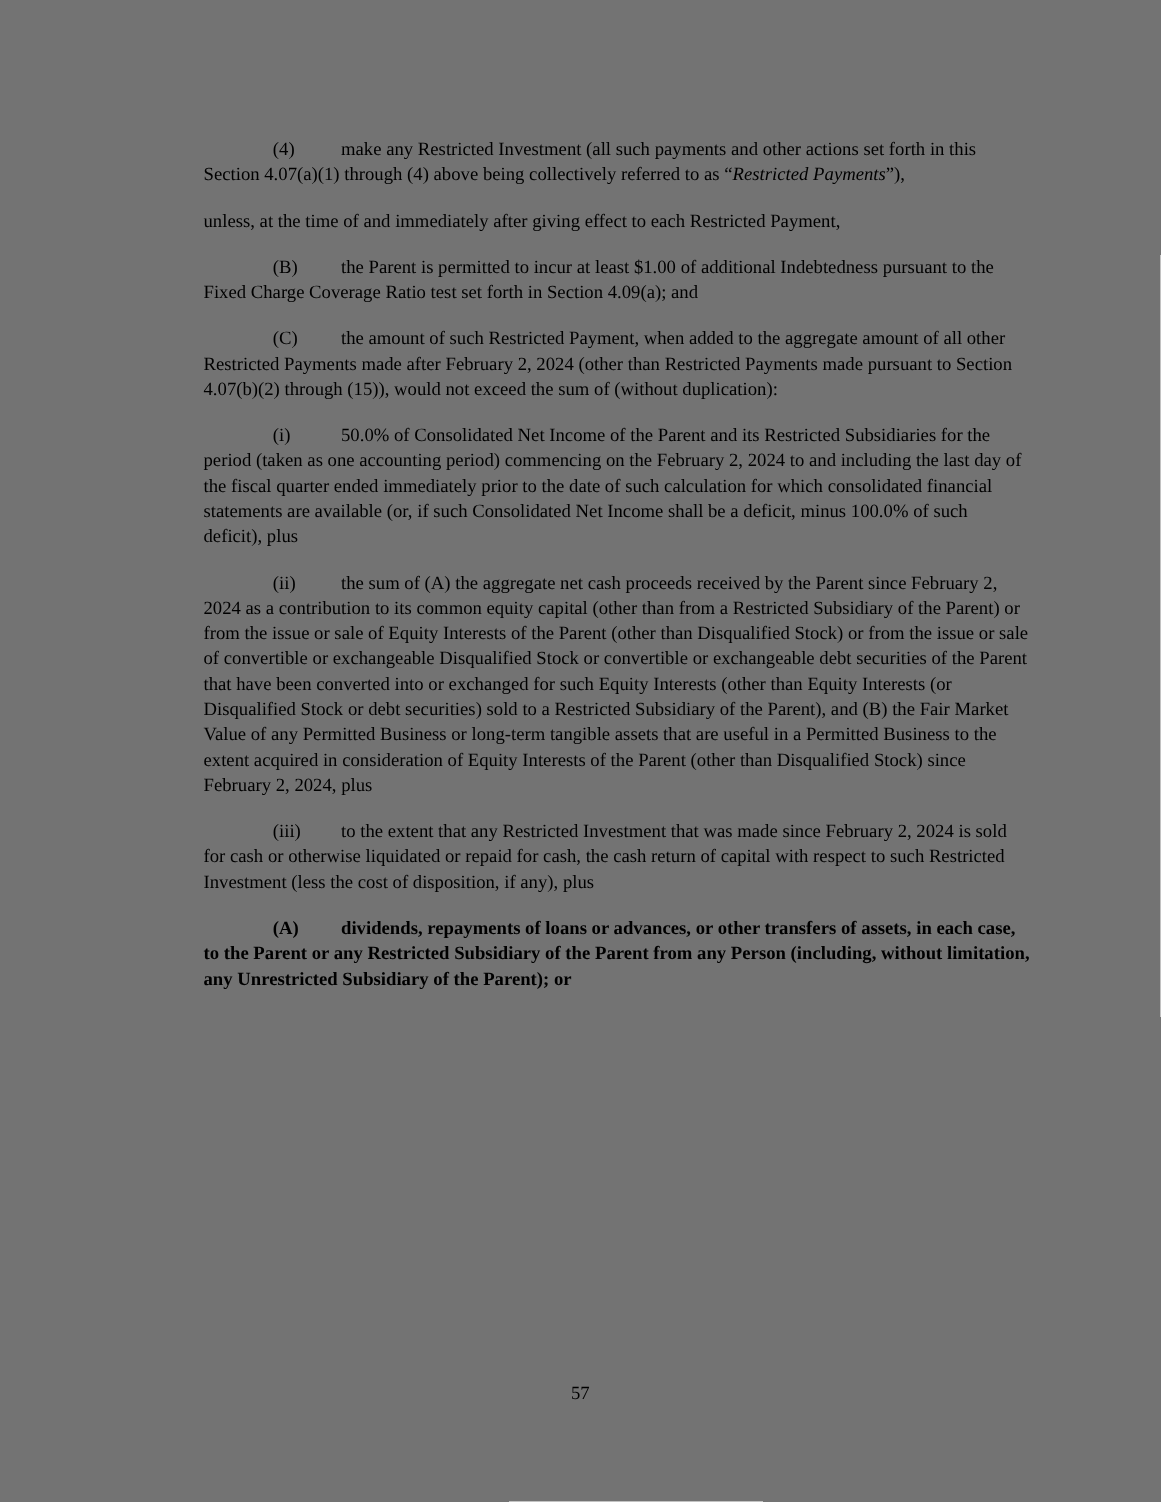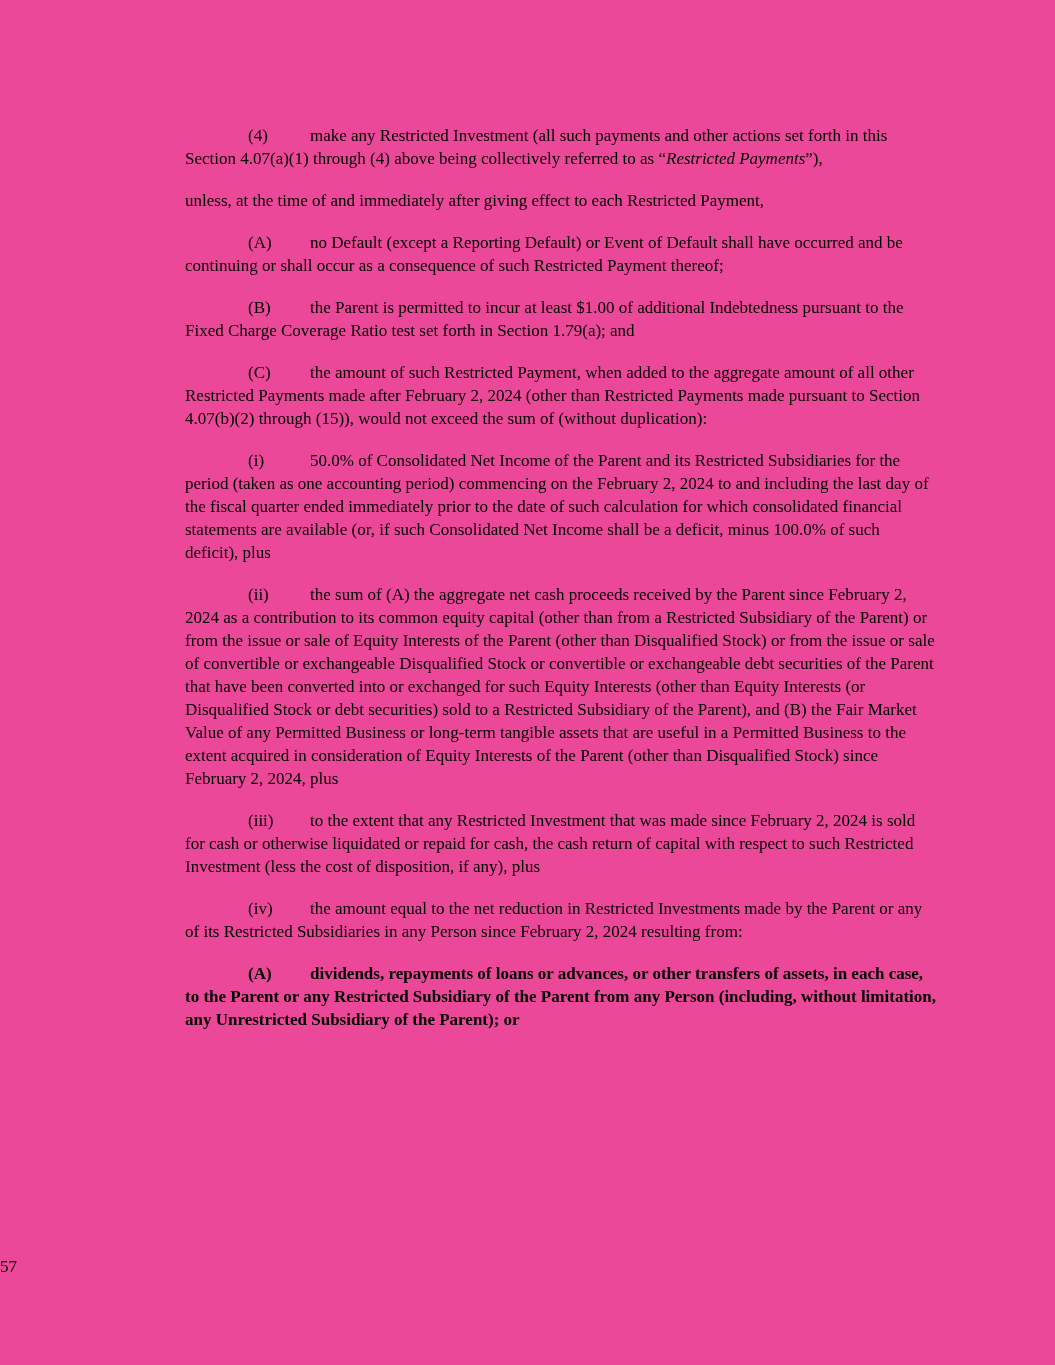--- a/index.html
+++ b/index.html
@@ -4,21 +4,21 @@
 <style>
   html, body {
     margin: 0;
     padding: 0;
     background: #ffffff;
   }
   .page {
     position: relative;
     width: 1055px;
     height: 1365px;
-    background: #ec4899;
+    background: #737373;
     color: #000000;
     font-family: "Liberation Serif", "DejaVu Serif", serif;
     font-size: 17px;
     line-height: 23px;
     overflow: hidden;
   }
   .content {
     position: absolute;
     left: 185px;
     top: 124px;
@@ -38,45 +38,43 @@
     display: inline-block;
     width: 62px;
     text-indent: 0;
   }
   .it { font-style: italic; }
   .page-number {
     position: absolute;
     top: 1255px;
     left: 0;
     width: 100%;
-    text-align: left;
+    text-align: center;
   }
 </style>
 </head>
 <body>
 
 <div class="page">
   <div class="content">
 
     <p class="para fli"><span class="label">(4)</span><span>make any Restricted Investment (all such payments and other actions set forth in this Section 4.07(a)(1) through (4) above being collectively referred to as “</span><span class="it">Restricted Payments</span><span>”),</span></p>
 
     <p class="para">unless, at the time of and immediately after giving effect to each Restricted Payment,</p>
 
-    <p class="para ind-1 fli"><span class="label">(A)</span><span>no Default (except a Reporting Default) or Event of Default shall have occurred and be continuing or shall occur as a consequence of such Restricted Payment thereof;</span></p>
 
-    <p class="para ind-1 fli"><span class="label">(B)</span><span>the Parent is permitted to incur at least $1.00 of additional Indebtedness pursuant to the Fixed Charge Coverage Ratio test set forth in Section 1.79(a); and</span></p>
+    <p class="para ind-1 fli"><span class="label">(B)</span><span>the Parent is permitted to incur at least $1.00 of additional Indebtedness pursuant to the Fixed Charge Coverage Ratio test set forth in Section 4.09(a); and</span></p>
 
     <p class="para ind-1 fli"><span class="label">(C)</span><span>the amount of such Restricted Payment, when added to the aggregate amount of all other Restricted Payments made after February 2, 2024 (other than Restricted Payments made pursuant to Section 4.07(b)(2) through (15)), would not exceed the sum of (without duplication):</span></p>
 
     <p class="para ind-1 fli"><span class="label">(i)</span><span>50.0% of Consolidated Net Income of the Parent and its Restricted Subsidiaries for the period (taken as one accounting period) commencing on the February 2, 2024 to and including the last day of the fiscal quarter ended immediately prior to the date of such calculation for which consolidated financial statements are available (or, if such Consolidated Net Income shall be a deficit, minus 100.0% of such deficit), plus</span></p>
 
     <p class="para ind-1 fli"><span class="label">(ii)</span><span>the sum of (A) the aggregate net cash proceeds received by the Parent since February 2, 2024 as a contribution to its common equity capital (other than from a Restricted Subsidiary of the Parent) or from the issue or sale of Equity Interests of the Parent (other than Disqualified Stock) or from the issue or sale of convertible or exchangeable Disqualified Stock or convertible or exchangeable debt securities of the Parent that have been converted into or exchanged for such Equity Interests (other than Equity Interests (or Disqualified Stock or debt securities) sold to a Restricted Subsidiary of the Parent), and (B) the Fair Market Value of any Permitted Business or long-term tangible assets that are useful in a Permitted Business to the extent acquired in consideration of Equity Interests of the Parent (other than Disqualified Stock) since February 2, 2024, plus</span></p>
 
     <p class="para ind-1 fli"><span class="label">(iii)</span><span>to the extent that any Restricted Investment that was made since February 2, 2024 is sold for cash or otherwise liquidated or repaid for cash, the cash return of capital with respect to such Restricted Investment (less the cost of disposition, if any), plus</span></p>
 
-    <p class="para ind-1 fli"><span class="label">(iv)</span><span>the amount equal to the net reduction in Restricted Investments made by the Parent or any of its Restricted Subsidiaries in any Person since February 2, 2024 resulting from:</span></p>
 
     <p class="para ind-2 fli"><span class="label">(A)</span><span>dividends, repayments of loans or advances, or other transfers of assets, in each case, to the Parent or any Restricted Subsidiary of the Parent from any Person (including, without limitation, any Unrestricted Subsidiary of the Parent); or</span></p>
 
   </div>
 
   <div class="page-number">57</div>
 </div>
 
 </body></html>

